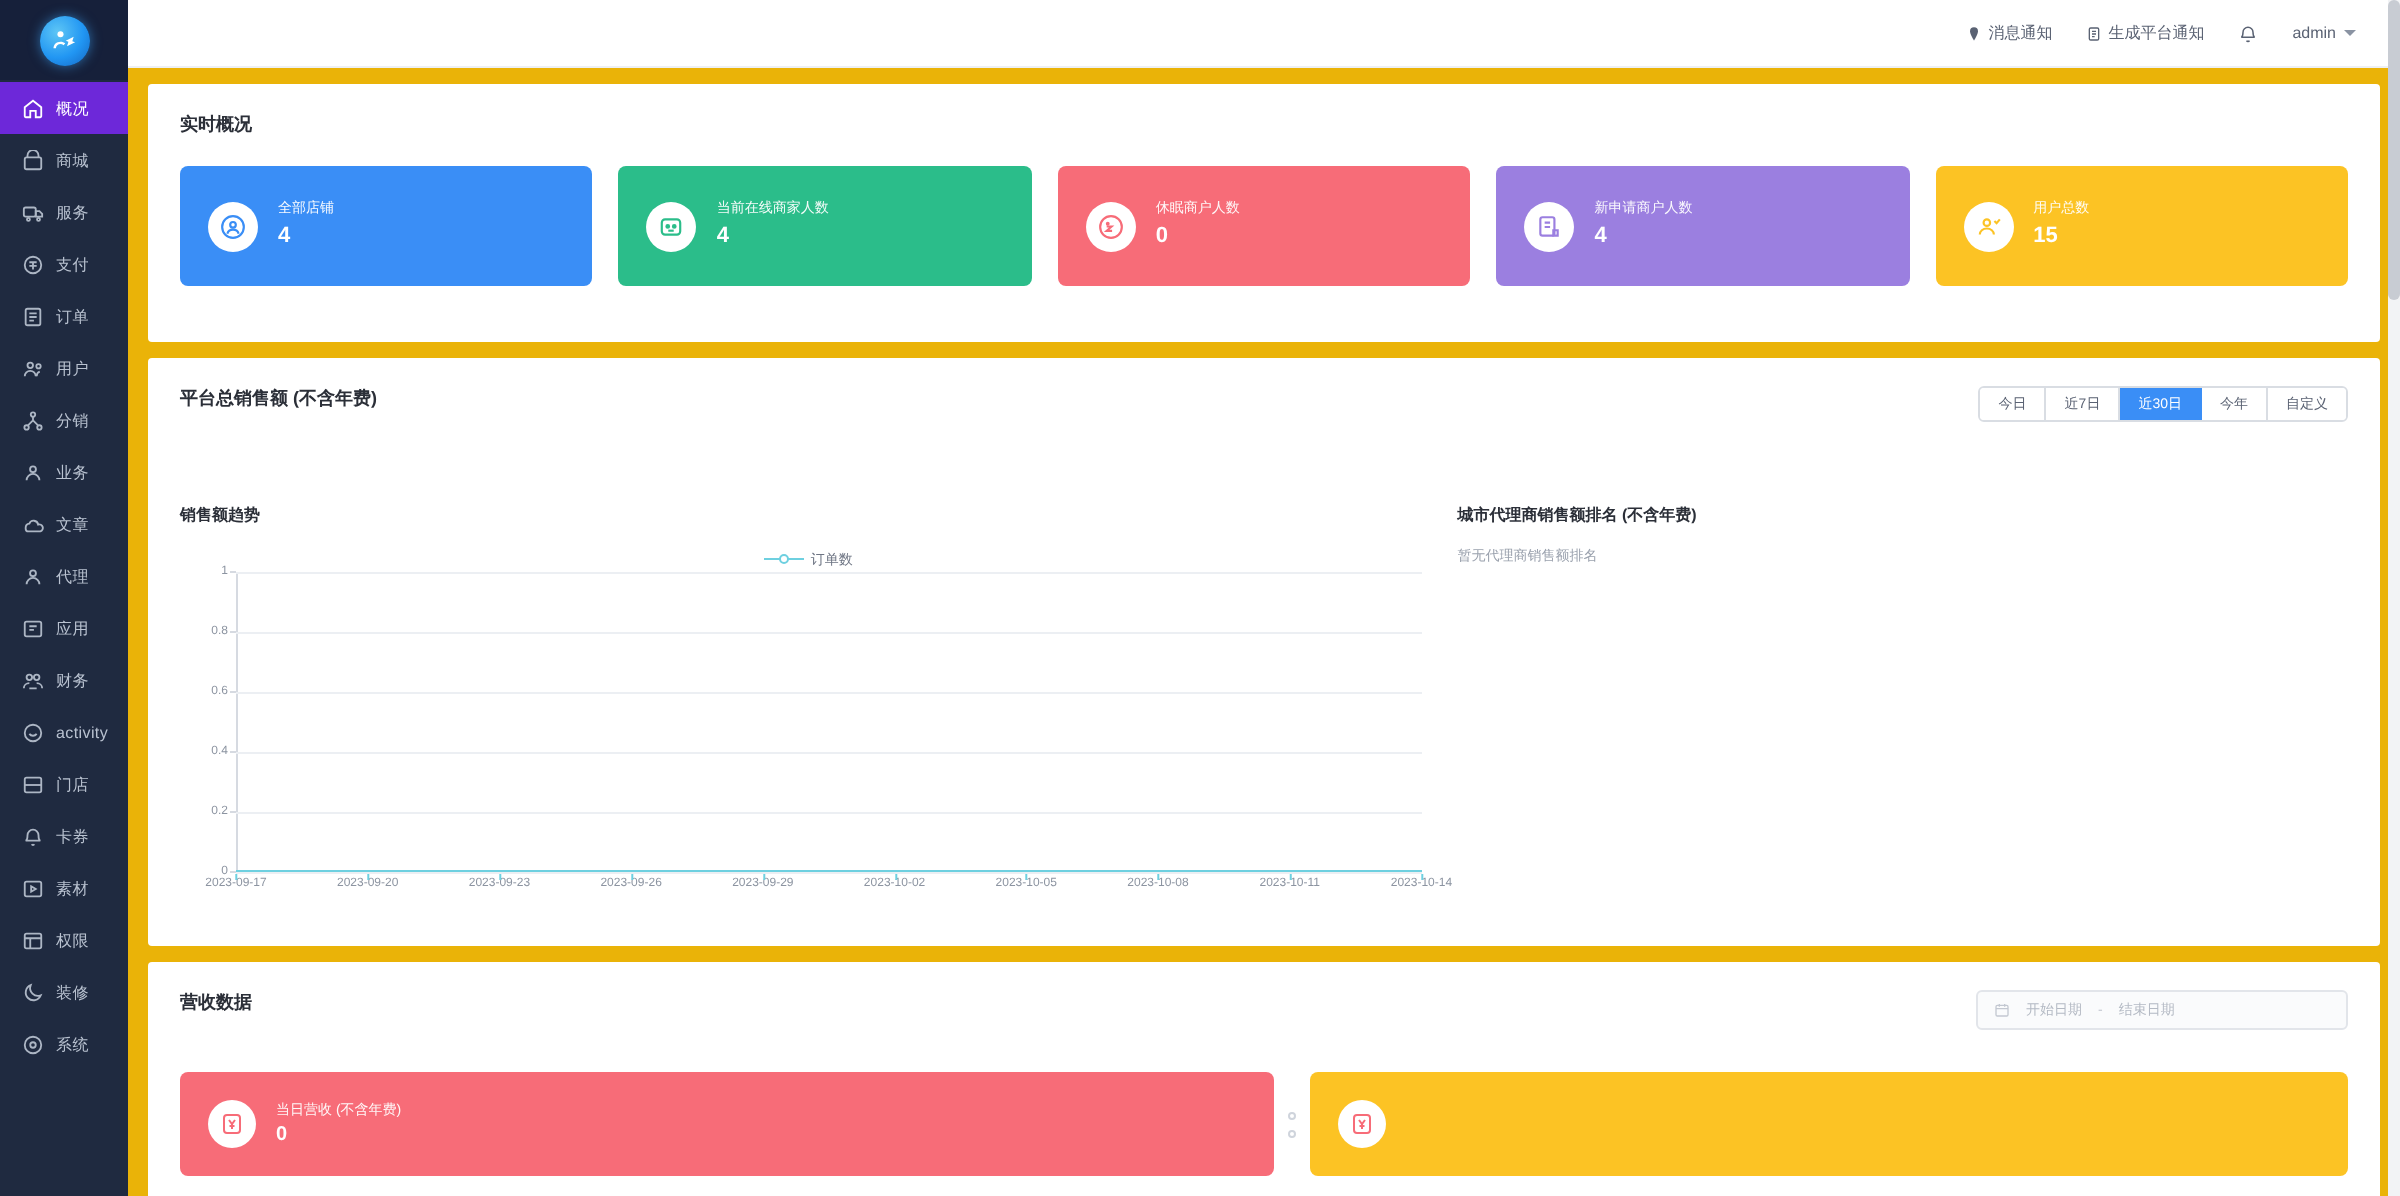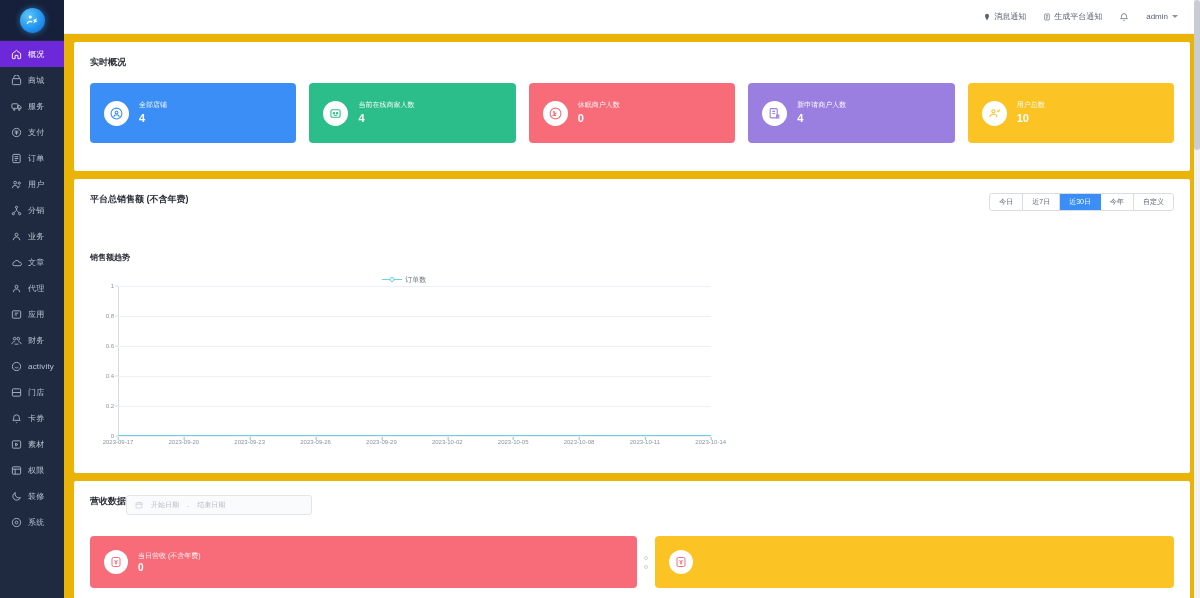--- a/index.html
+++ b/index.html
@@ -109,21 +109,21 @@
   .gridline { position:absolute; left:0; right:0; height:1px; background:#eceff3; }
   .yaxis { position:absolute; left:0; top:0; bottom:0; width:1px; background:#d6dae1; }
   .ytick { position:absolute; right:100%; transform:translateY(-50%); margin-right:4px; font-size:6px; color:#8c94a1; white-space:nowrap; }
   .ytick-dash { position:absolute; left:-3px; width:3px; height:1px; background:#d6dae1; transform:translateY(-50%); }
   .series-line { position:absolute; left:0; right:0; bottom:0; height:1.5px; background:#6ed0e0; }
   .xticks { position:relative; margin-left:28px; margin-right:8px; height:14px; }
   .xtick { position:absolute; top:3px; transform:translateX(-50%); font-size:6px; color:#8c94a1; white-space:nowrap; }
   .xtick-dash { position:absolute; top:-2px; left:50%; width:1px; height:3px; background:#6ed0e0; }
 
   
-  .rev-head { display:flex; align-items:flex-start; }
+  .rev-head { display:flex; align-items:flex-start; justify-content:space-between; }
   .daterange {
     display:flex; align-items:center; gap:8px;
     border:1px solid #e2e5ea; border-radius:3px; background:#fafbfc;
     padding:4px 8px; font-size:7px; color:#b4bac4; width:186px;
   }
   .daterange svg { width:8px; height:8px; flex:0 0 8px; display:block; color:#c3c8d1; }
   .dr-sep { color:#c3c8d1; }
   .dr-field { white-space:nowrap; }
 
   .rev-cards { display:flex; align-items:center; gap:0; margin-top:14px; }
@@ -455,21 +455,21 @@
           <div class="card" style="background:#fcc324">
             <div class="card-ico">
               <svg viewBox="0 0 24 24" fill="none" stroke="#fcc324" stroke-width="2">
                   <circle cx="10" cy="8" r="3"></circle>
                   <path d="M3.5 19c0-3.3 2.9-5.6 6.5-5.6s6.5 2.3 6.5 5.6"></path>
                   <path d="M17 6.5l2 2 3-3.5"></path>
                 </svg>
             </div>
             <div>
               <div class="card-label">用户总数</div>
-              <div class="card-value">10</div>
+              <div class="card-value">15</div>
             </div>
           </div>
 
         </div>
       </section>
 
       <section class="panel">
         <div class="sales-head">
           <div class="panel-title">平台总销售额 (不含年费)</div>
           <div class="tabs">
@@ -528,20 +528,24 @@
                   <div class="xtick" style="left: 44.4444%;">2023-09-29<div class="xtick-dash"></div></div>
                   <div class="xtick" style="left: 55.5556%;">2023-10-02<div class="xtick-dash"></div></div>
                   <div class="xtick" style="left: 66.6667%;">2023-10-05<div class="xtick-dash"></div></div>
                   <div class="xtick" style="left: 77.7778%;">2023-10-08<div class="xtick-dash"></div></div>
                   <div class="xtick" style="left: 88.8889%;">2023-10-11<div class="xtick-dash"></div></div>
                   <div class="xtick" style="left: 100%;">2023-10-14<div class="xtick-dash"></div></div>
                 </div>
             </div>
           </div>
 
+          <div class="sales-right">
+            <div class="sub-title">城市代理商销售额排名 (不含年费)</div>
+            <div class="empty-text">暂无代理商销售额排名</div>
+          </div>
         </div>
       </section>
 
       <section class="panel">
         <div class="rev-head">
           <div class="panel-title">营收数据</div>
           <div class="daterange">
             <span>
                 <svg viewBox="0 0 24 24" fill="none" stroke="currentColor" stroke-width="2">
                   <rect x="3" y="5" width="18" height="16" rx="2"></rect>

